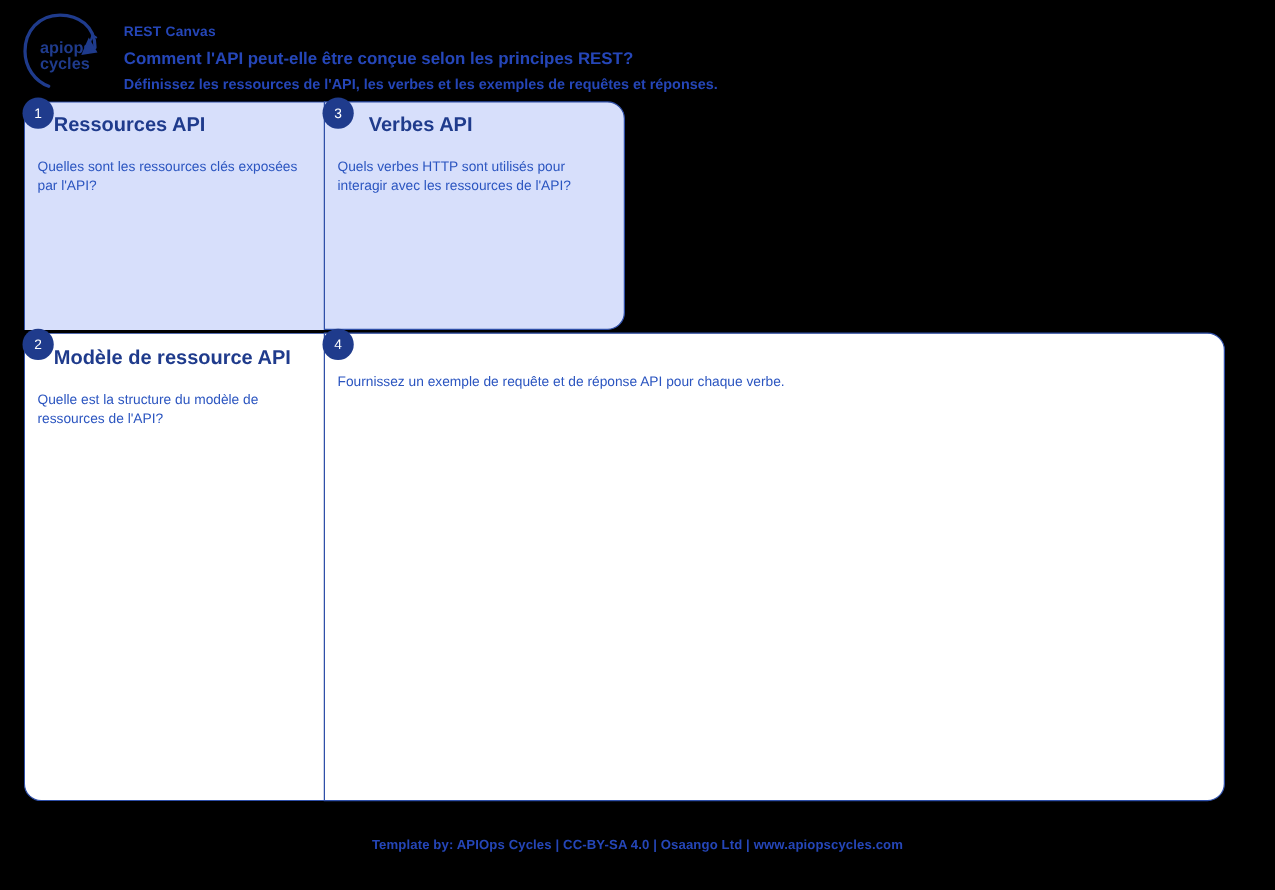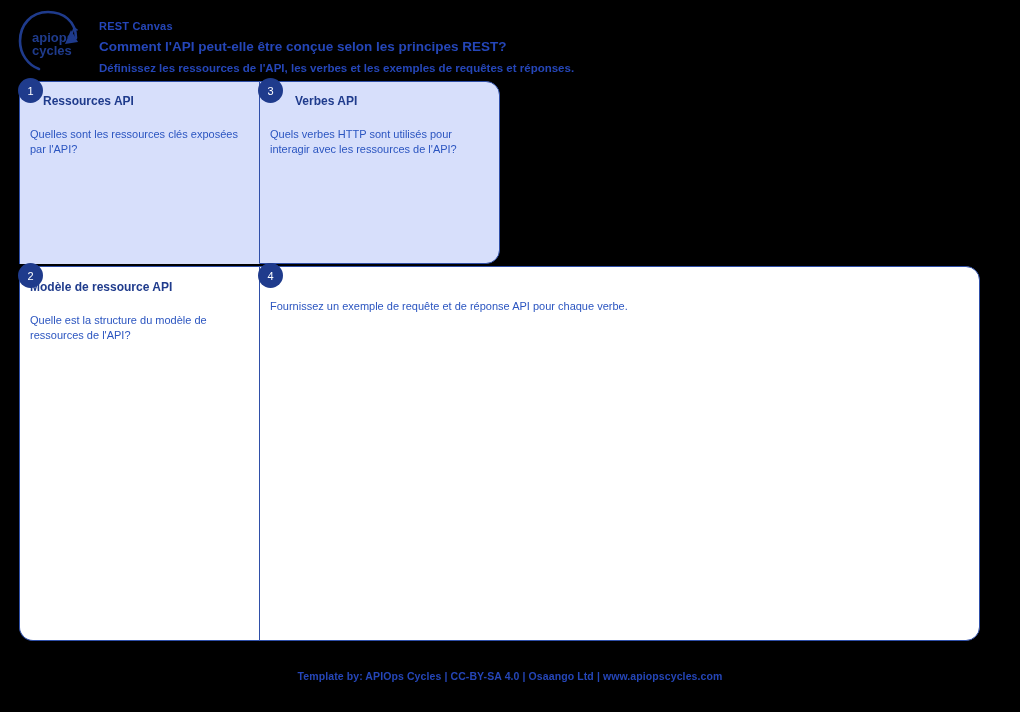--- a/index.html
+++ b/index.html
@@ -122,38 +122,38 @@
   .badge-1 { left: 18px;  top: 78px; }
   .badge-2 { left: 18px;  top: 263px; }
   .badge-3 { left: 258px; top: 78px; }
   .badge-4 { left: 258px; top: 263px; }
 
   .card-head {
     position: absolute;
     z-index: 6;
   }
   .card-title {
-    font-size: 12px;
+    font-size: 16px;
     font-weight: bold;
     color: #1F3B8C;
     line-height: 14px;
     white-space: nowrap;
   }
   .card-desc {
     font-size: 11px;
     color: #2B55C0;
     line-height: 14.5px;
     margin-top: 19px;
   }
   .head-1 { left: 30px;  top: 94px;  width: 222px; }
   .head-1 .card-title { margin-left: 13px; }
   .head-3 { left: 270px; top: 94px;  width: 222px; }
   .head-3 .card-title { margin-left: 25px; }
   .head-2 { left: 30px;  top: 280px; width: 222px; }
-  .head-2 .card-title { }
+  .head-2 .card-title { margin-left: 13px; }
   .head-4 { left: 270px; top: 280px; width: 700px; }
   .head-4 .card-title { margin-left: 13px; }
 
   
   #footer {
     position: absolute;
     left: 0;
     top: 670px;
     width: 1020px;
     text-align: center;

